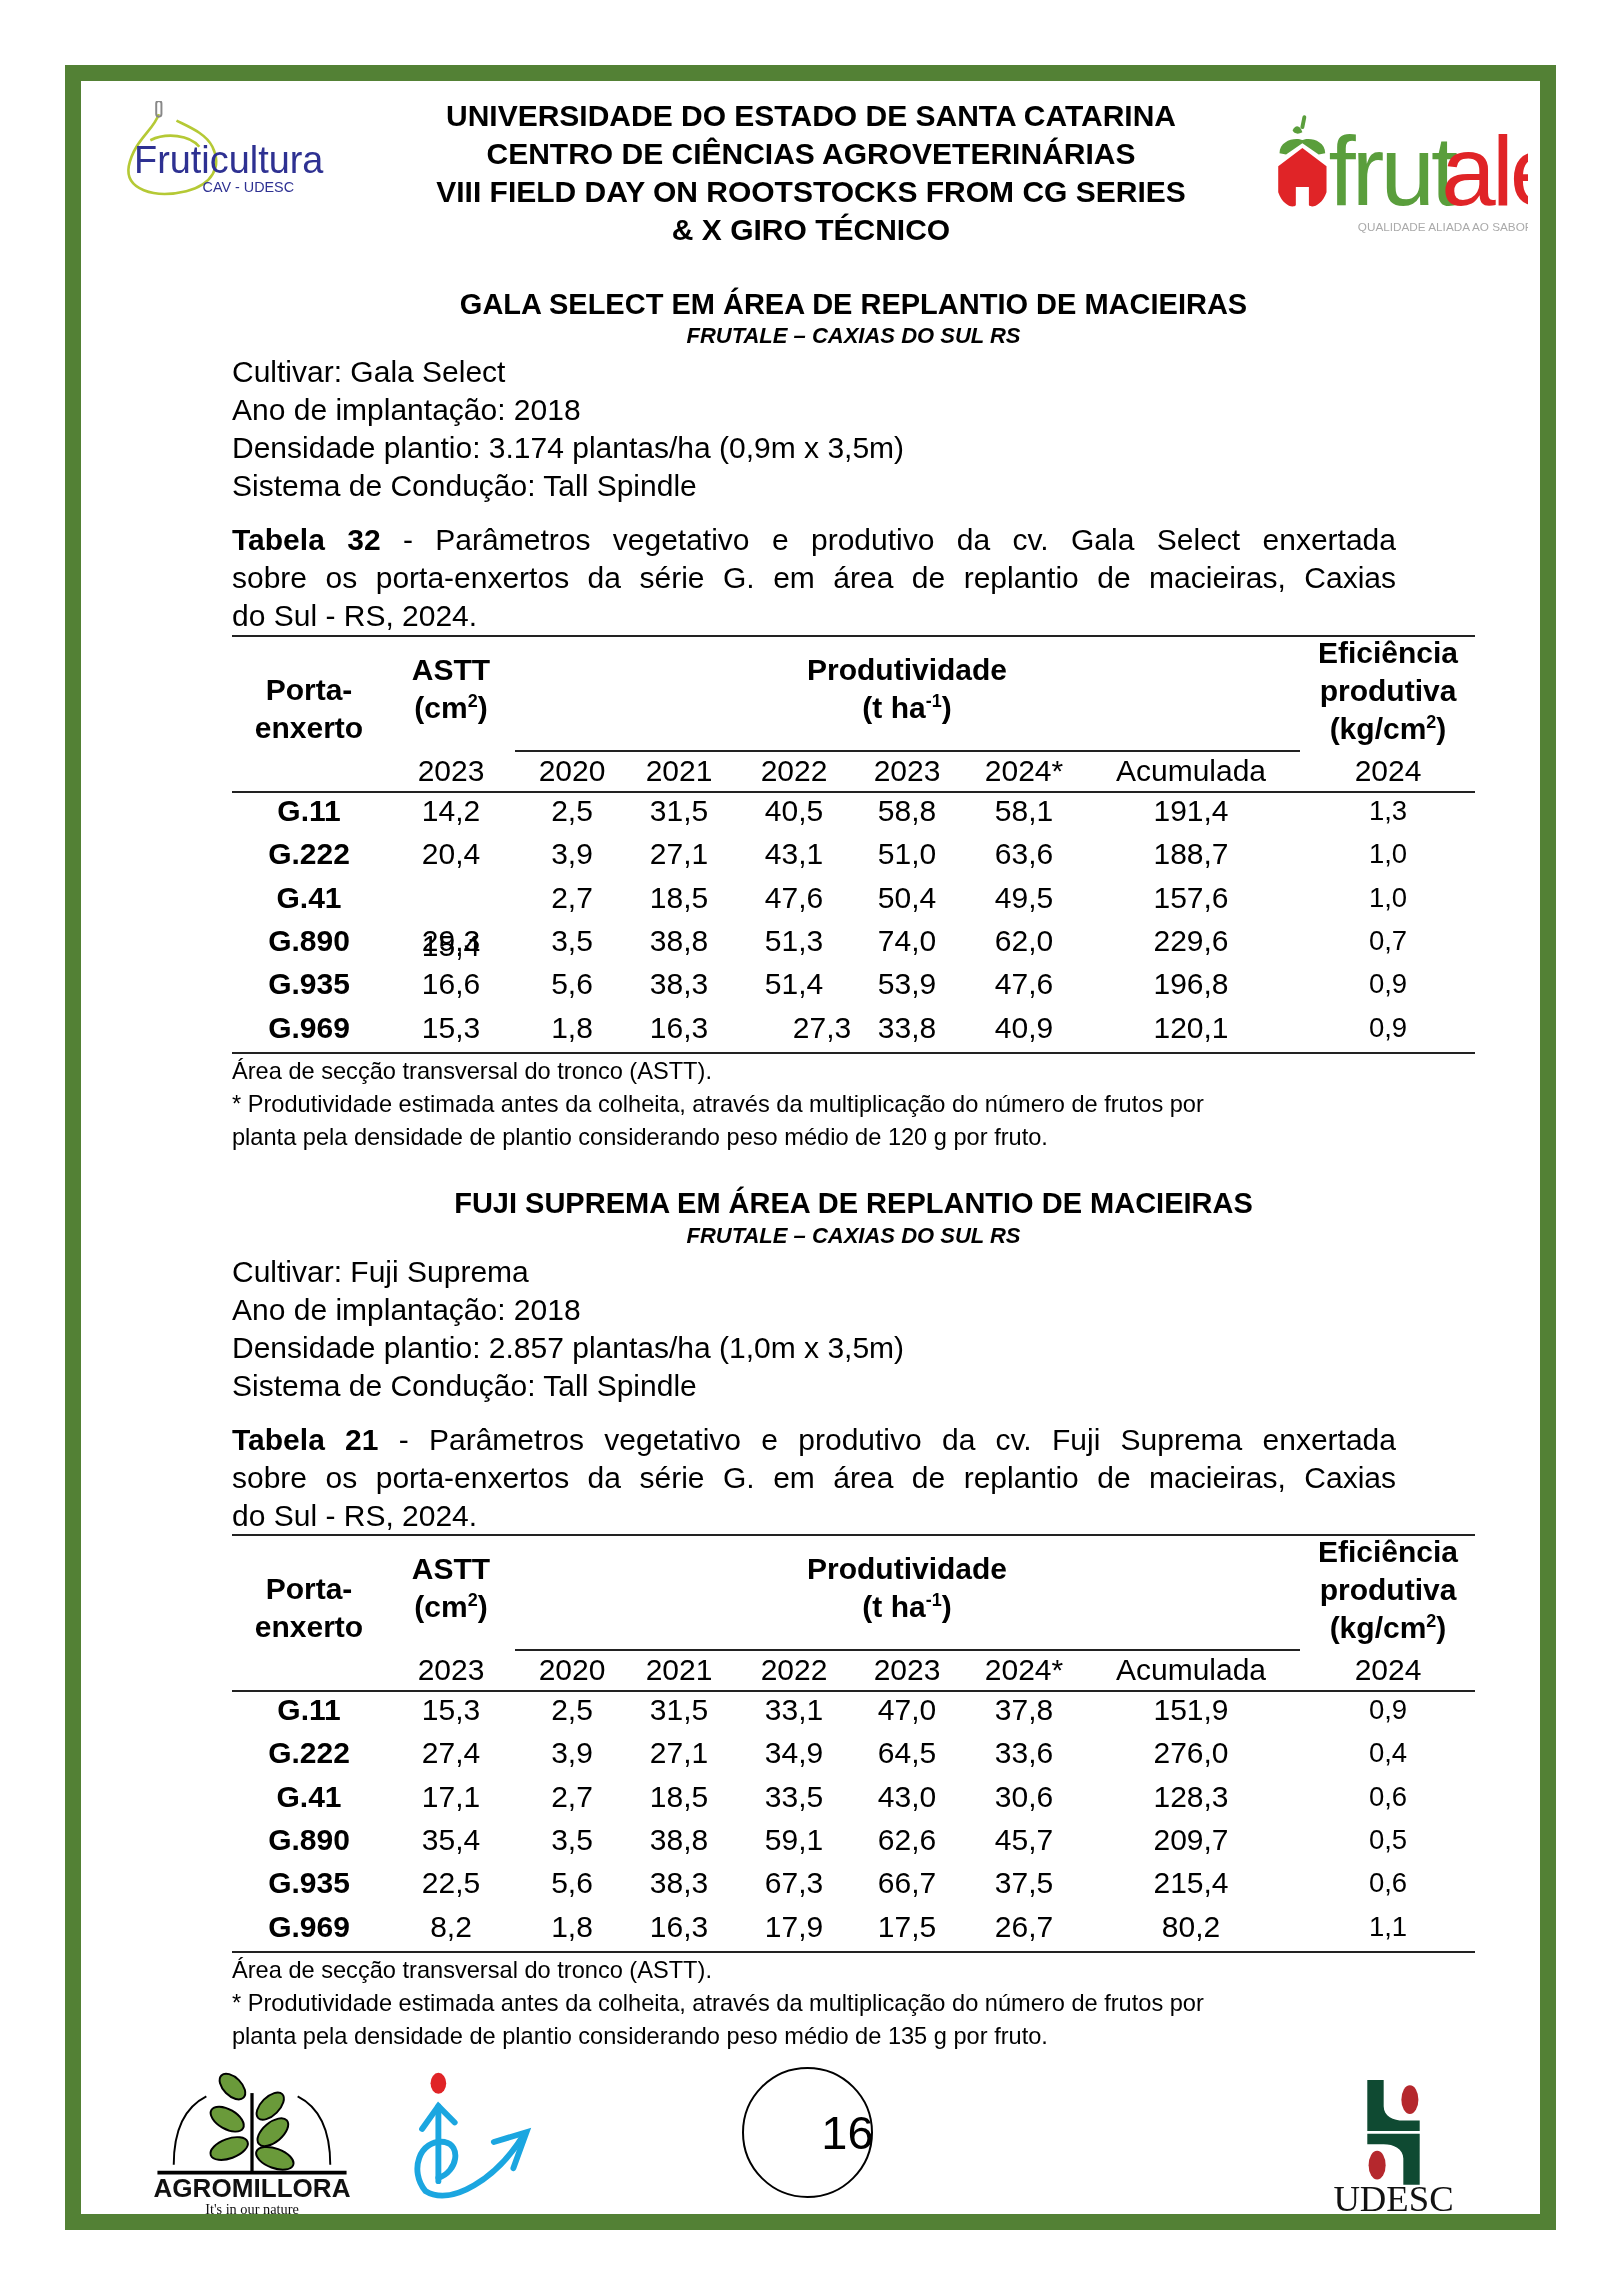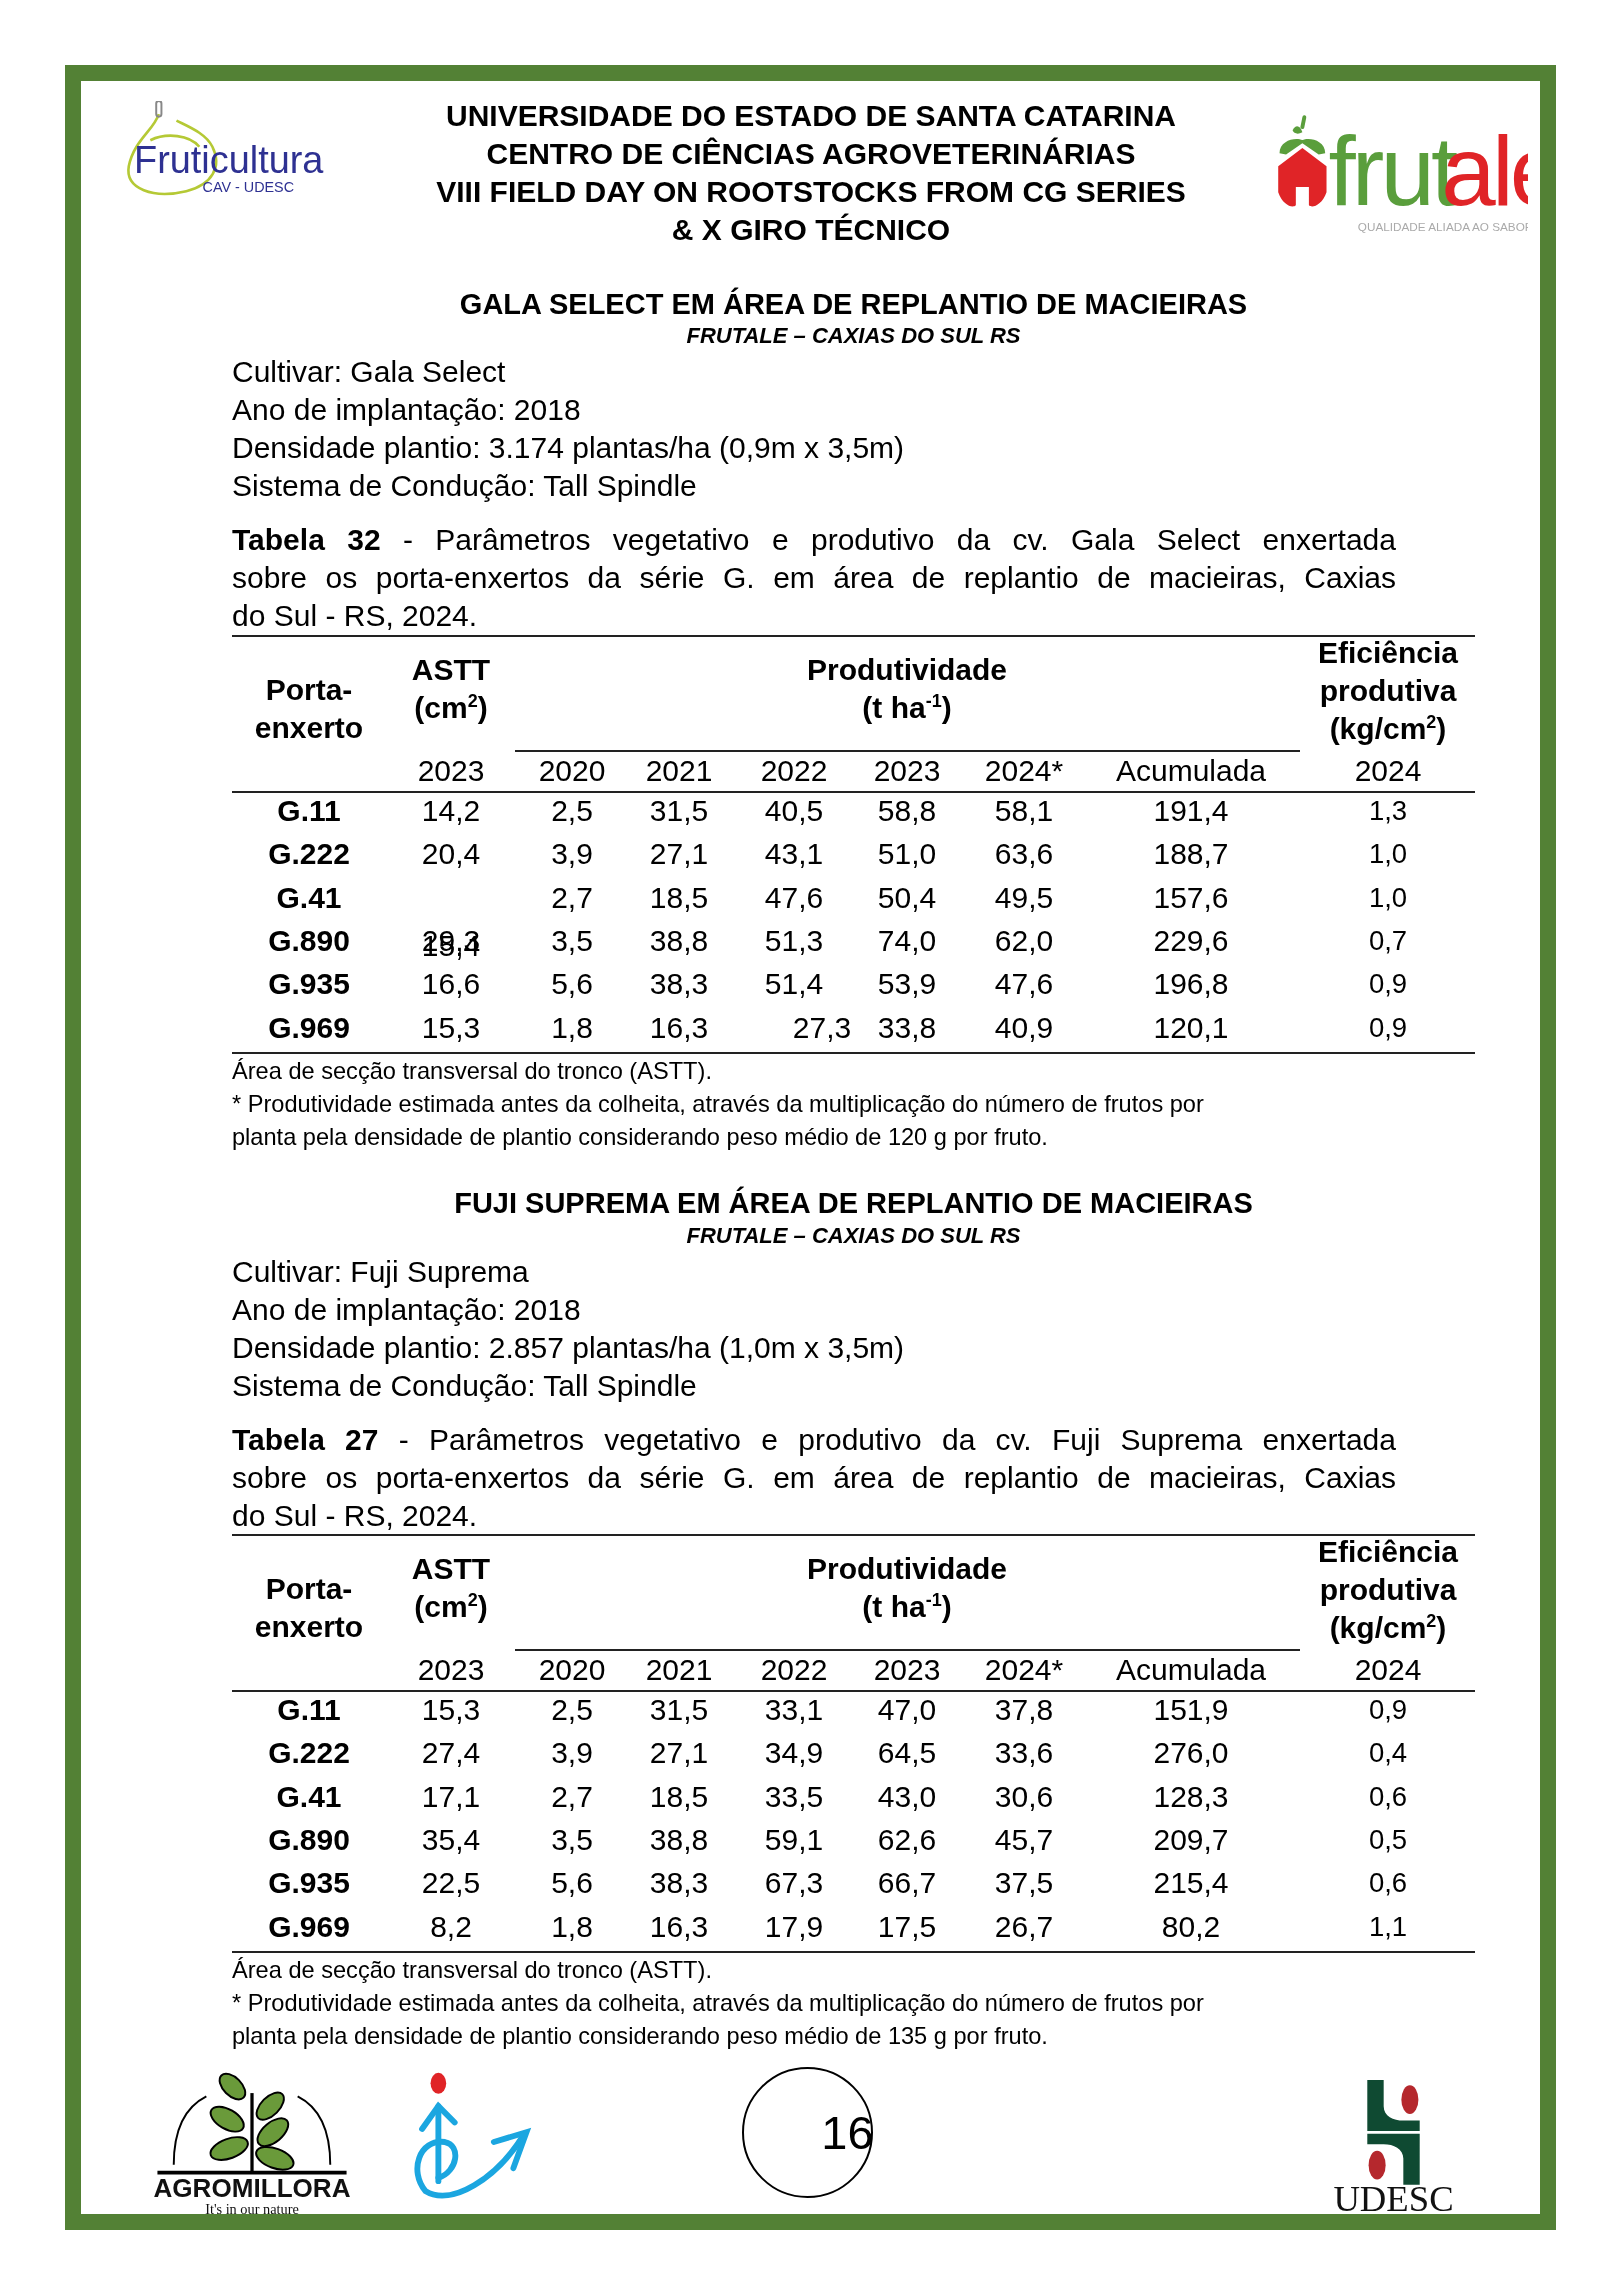--- a/index.html
+++ b/index.html
@@ -157,21 +157,21 @@
 
 <div class="abs sec-title" style="top:1186px;">FUJI SUPREMA EM ÁREA DE REPLANTIO DE MACIEIRAS</div>
 <div class="abs sec-sub" style="top:1223px;">FRUTALE – CAXIAS DO SUL RS</div>
 <div class="abs info" style="top:1253px;">
   <div>Cultivar: Fuji Suprema</div>
   <div>Ano de implantação: 2018</div>
   <div>Densidade plantio: 2.857 plantas/ha (1,0m x 3,5m)</div>
   <div>Sistema de Condução: Tall Spindle</div>
 </div>
 <div class="abs caption" style="top:1421px;">
-  <span class="cap-line just"><b>Tabela 27</b><span> - Parâmetros vegetativo e produtivo da cv. Fuji Suprema enxertada</span></span>
+  <span class="cap-line just"><b>Tabela 21</b><span> - Parâmetros vegetativo e produtivo da cv. Fuji Suprema enxertada</span></span>
   <span class="cap-line just">sobre os porta-enxertos da série G. em área de replantio de macieiras, Caxias</span>
   <span class="cap-line">do Sul - RS, 2024.</span>
 </div>
 <div class="abs tbl" style="top:1534px; height:425px;">
     <div class="rule" style="top: 0px;"></div>
     <div class="subrule" style="top: 115px; left: 283px; width: 785px;"></div>
     <div class="rule" style="top: 156px;"></div>
     <div class="rule" style="top: 417px;"></div>
     <div class="hcell" style="left: 77px; top: 36px;"><span>Porta-</span><br><span>enxerto</span></div>
     <div class="hcell" style="left: 219px; top: 16.4px;"><span>ASTT</span><br><span>(cm</span><sup>2</sup><span>)</span></div>

